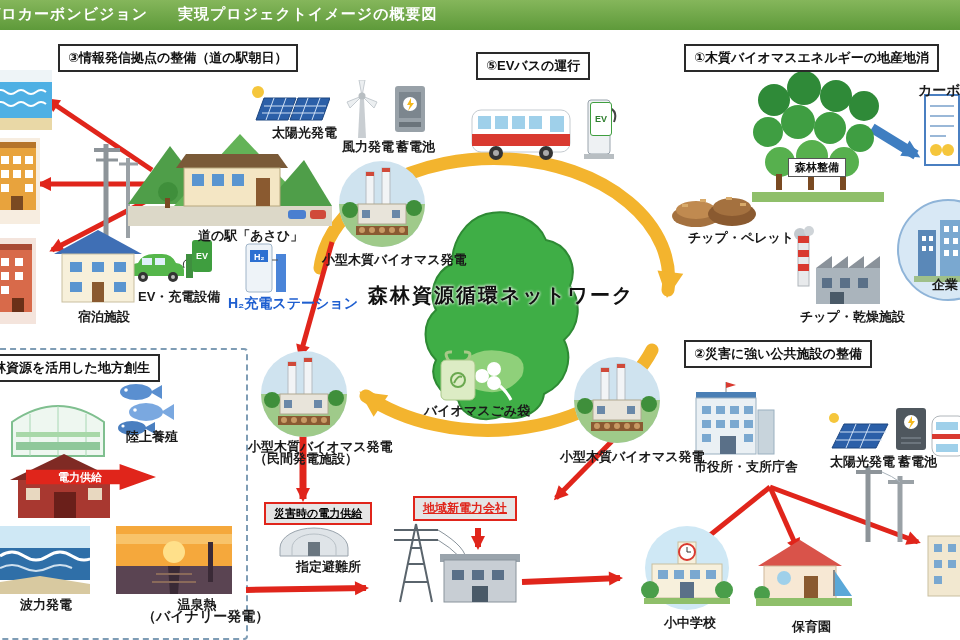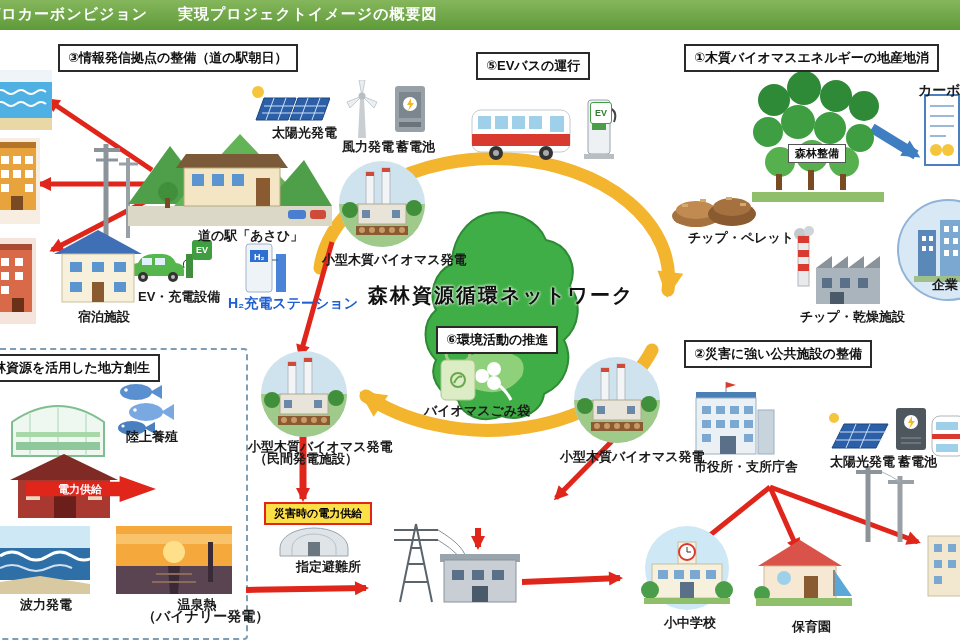--- a/index.html
+++ b/index.html
@@ -9,37 +9,37 @@
   .hdr{position:absolute;left:0;top:0;width:960px;height:30px;
        background:linear-gradient(#85b65b,#5e9a3a);z-index:10;}
   .hdr span{position:absolute;top:5px;font-weight:bold;font-size:15px;color:#fff;
             letter-spacing:1px;white-space:nowrap;}
   .sec{position:absolute;background:#fff;border:2px solid #2a2a2a;padding:3px 8px;
        font-weight:bold;font-size:13px;color:#111;white-space:nowrap;z-index:8;}
   .lbl{position:absolute;font-weight:bold;font-size:13px;color:#1a1a1a;
        white-space:nowrap;z-index:7;}
   .lbl.small{font-size:14px;}
   .lbl.blue{color:#1f5fd0;}
-  .redbox{position:absolute;background:#fde047;border:2px solid #e0251b;padding:2px 8px;
-          font-weight:bold;font-size:11px;white-space:nowrap;z-index:8;}
+  .redbox{position:absolute;background:#e5e5e5;border:2px solid #e0251b;padding:2px 8px;
+          font-weight:bold;font-size:11px;white-space:nowrap;z-index:8;text-decoration:underline;}
   .redbox.redtext{color:#e0251b;font-size:12px;}
   .whitebox{position:absolute;background:#fff;border:1px solid #555;padding:1px 6px;
-            font-weight:bold;font-size:11px;color:#111;white-space:nowrap;z-index:8;}
+            font-weight:bold;font-size:11px;color:#111;white-space:nowrap;z-index:8;margin-top:14px;}
   .center-title{position:absolute;font-weight:bold;font-size:20px;color:#111;
                 letter-spacing:2px;white-space:nowrap;z-index:8;
                 text-shadow:0 0 3px #fff,0 0 3px #fff;}
   .dashedbox{position:absolute;border:2px dashed #7f9db5;border-radius:4px;z-index:1;}
   .sign{position:absolute;background:#3f9e3f;color:#fff;font-weight:bold;font-size:9px;
-        padding:5px 4px;border-radius:3px;z-index:7;}
+        padding:11px 4px;border-radius:3px;z-index:7;}
   .sign.outline{background:#fff;color:#2f7f2f;border:1px solid #3f9e3f;}
   .h2glyph{position:absolute;color:#fff;font-weight:bold;font-size:9px;z-index:7;}
   .supply-arrow{position:absolute;background:#e0251b;color:#fff;font-weight:bold;
         font-size:11px;display:flex;align-items:center;justify-content:center;
         padding-right:22px;z-index:6;
-        clip-path:polygon(0 22%,72% 22%,72% 0,100% 50%,72% 100%,72% 78%,0 78%);margin-top:12px;}
+        clip-path:polygon(0 22%,72% 22%,72% 0,100% 50%,72% 100%,72% 78%,0 78%);}
   .illus{position:absolute;z-index:4;}
   svg{display:block;}
 </style>
 </head>
 <body>
 
 <div id="canvas">
 
   <div class="hdr">
     <span style="left:-15px">ゼロカーボンビジョン</span>
@@ -78,25 +78,25 @@
       <path d="M770 487 L798 550" stroke-width="5" marker-end="url(#mr)"></path>
       <path d="M770 487 L918 542" stroke-width="5" marker-end="url(#mr)"></path>
     </g>
 
     <path d="M872 128 L916 155" stroke="#3f7ec1" stroke-width="10" fill="none" marker-end="url(#mb)"></path>
   </svg>
 
   <div class="sec" style="left:58px;top:44px">③情報発信拠点の整備（道の駅朝日）</div>
   <div class="sec" style="left:476px;top:52px">⑤EVバスの運行</div>
   <div class="sec" style="left:684px;top:44px">①木質バイオマスエネルギーの地産地消</div>
-  <div class="sec" style="left:436px;top:326px">⑥環境活動の推進</div>
   <div class="sec" style="left:684px;top:340px">②災害に強い公共施設の整備</div>
   <div class="sec" style="left:-30px;top:354px">森林資源を活用した地方創生</div>
 
   <div class="whitebox" style="left:788px;top:144px">森林整備</div>
+  <div class="redbox redtext" style="left:413px;top:496px">地域新電力会社</div>
   <div class="redbox" style="left:264px;top:502px">災害時の電力供給</div>
 
   <div class="center-title" style="left:368px;top:282px">森林資源循環ネットワーク</div>
 
   <div class="illus" style="left:-6px;top:70px">
     <svg width="58" height="60">
         <rect width="58" height="60" fill="#eef4f7"></rect>
         <rect y="12" width="58" height="36" fill="#4fb0e4"></rect>
         <path d="M2 22 q5 -4 10 0 t10 0 t10 0 t10 0 t10 0" stroke="#fff" stroke-width="2" fill="none"></path>
         <path d="M2 34 q5 -4 10 0 t10 0 t10 0 t10 0 t10 0" stroke="#fff" stroke-width="2" fill="none"></path>

